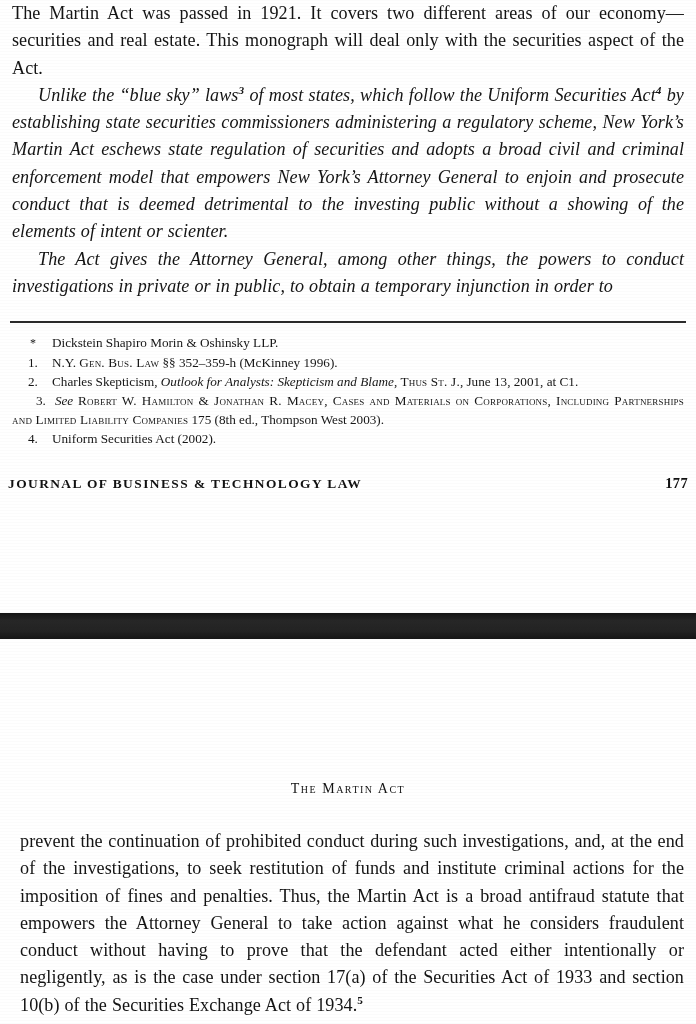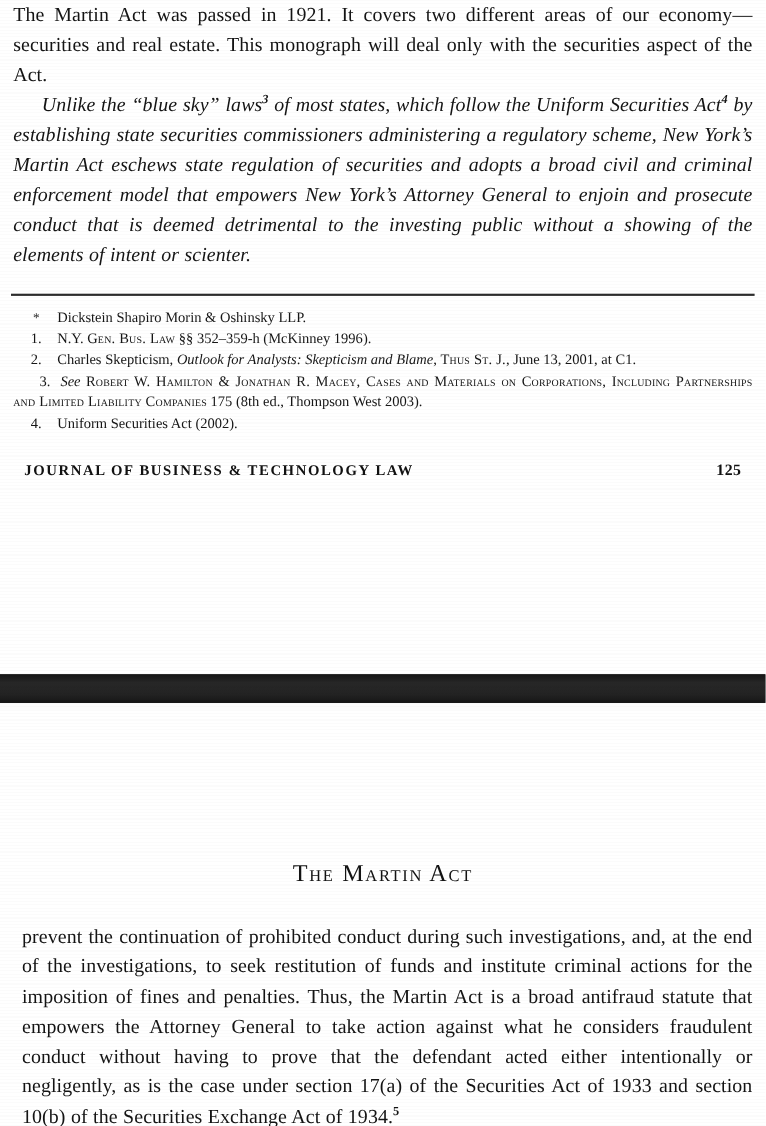--- a/index.html
+++ b/index.html
@@ -103,21 +103,21 @@
     letter-spacing: 0.2px;
     margin-top: 18px;
   }
   .it {
     font-style: italic;
   }
 
   
   .running-footer {
     margin-top: 26px;
-    padding: 0 22px;
+    padding: 0 8px;
     display: flex;
     align-items: baseline;
     justify-content: space-between;
     font-size: 13.4px;
     font-weight: bold;
     letter-spacing: 1.45px;
     color: #111111;
   }
   .running-footer .folio {
     letter-spacing: 0.4px;
@@ -145,21 +145,21 @@
   .page-lower {
     position: absolute;
     left: 0;
     top: 639px;
     width: 696px;
   }
 
   .page-head {
     margin-top: 142px;
     text-align: center;
-    font-size: 22px;
+    font-size: 14px;
     font-variant: small-caps;
     letter-spacing: 1.5px;
     color: #131313;
   }
 
   .page-lower .body-block {
     margin-top: 31px;
     padding-left: 20px;
   }
 
@@ -185,20 +185,21 @@
 <div class="page">
 
   <div class="page-upper">
 
     <div class="body-block">
 
       <p class="body-para">The Martin Act was passed in 1921. It covers two different areas of our economy—securities and real estate. This monograph will deal only with the securities aspect of the Act.</p>
 
       <p class="body-para indent"><span>Unlike the “blue sky” laws</span><sup class="fn">3</sup><span> of most states, which follow the Uniform Securities Act</span><sup class="fn">4</sup><span> by establishing state securities commissioners administering a regulatory scheme, New York’s Martin Act eschews state regulation of securities and adopts a broad civil and criminal enforcement model that empowers New York’s Attorney General to enjoin and prosecute conduct that is deemed detrimental to the investing public without a showing of the elements of intent or scienter.</span></p>
 
+      <p class="body-para indent">The Act gives the Attorney General, among other things, the powers to conduct investigations in private or in public, to obtain a temporary injunction in order to</p>
 
     </div>
 
     <div class="fn-rule"></div>
 
     <div class="footnotes">
 
       <p class="fn-item star"><span class="fn-marker">*</span><span>Dickstein Shapiro Morin &amp; Oshinsky LLP.</span></p>
 
       <p class="fn-item"><span class="fn-marker">1.</span><span>N.Y. </span><span class="sc">Gen. Bus. Law</span><span> §§ 352–359-h (McKinney 1996).</span></p>
@@ -206,21 +207,21 @@
       <p class="fn-item"><span class="fn-marker">2.</span><span>Charles Skepticism, </span><span class="it">Outlook for Analysts: Skepticism and Blame</span><span>, </span><span class="sc">Thus St. J.</span><span>, June 13, 2001, at C1.</span></p>
 
       <p class="fn-item block"><span class="fn-inline-marker">3.</span><span class="it">See</span> <span class="sc">Robert W. Hamilton &amp; Jonathan R. Macey, Cases and Materials on Corporations, Including Partnerships and Limited Liability Companies</span><span> 175 (8th ed., Thompson West 2003).</span></p>
 
       <p class="fn-item"><span class="fn-marker">4.</span><span>Uniform Securities Act (2002).</span></p>
 
     </div>
 
     <div class="running-footer">
       <span>JOURNAL OF BUSINESS &amp; TECHNOLOGY LAW</span>
-      <span class="folio">125</span>
+      <span class="folio">177</span>
     </div>
 
   </div>
 
   <div class="scan-band"></div>
 
   <div class="page-lower">
 
     <div class="page-head">The Martin Act</div>
 

